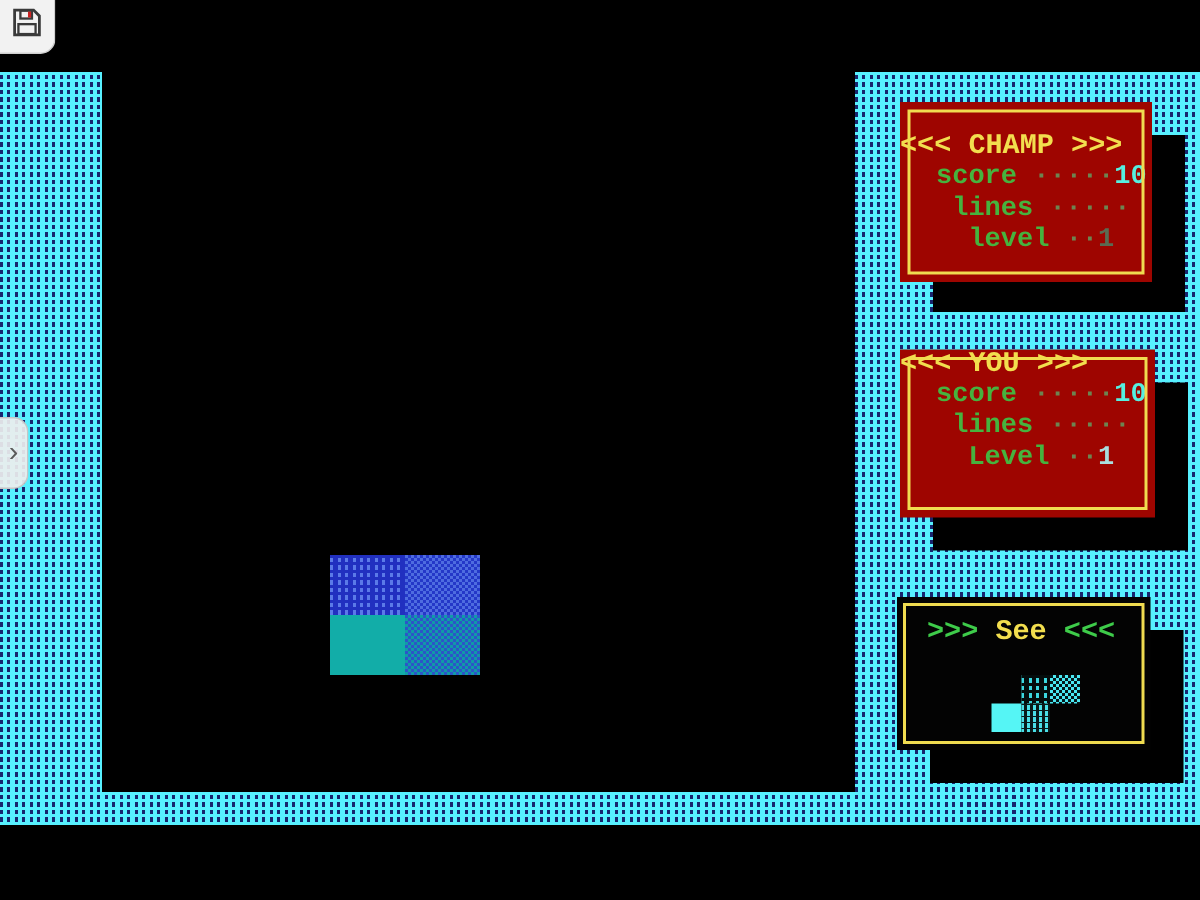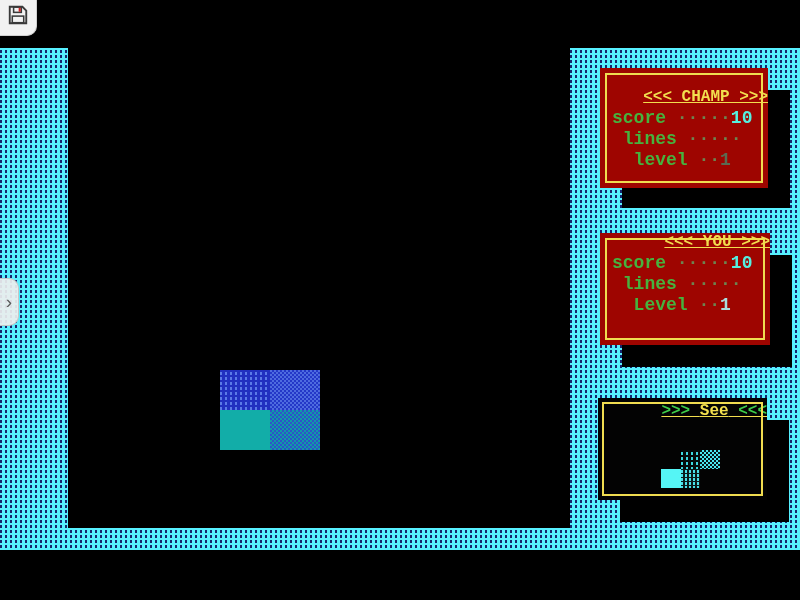--- a/index.html
+++ b/index.html
@@ -23,25 +23,25 @@
   
   .panel{position:absolute;font-weight:bold;}
   .panel-red{background:#9e0500;}
   .panel-black{background:#030303;}
   .panel-inner{position:absolute;inset:5px;border:2px solid #f0dc50;pointer-events:none;}
   .panel-black .panel-inner{inset:4px;}
   .champ-panel{left:600px;top:68px;width:168px;height:120px;}
   .you-panel{left:600px;top:233px;width:170px;height:112px;}
   .see-panel{left:598px;top:398px;width:169px;height:102px;}
 
-  .p-title{margin-top:20px;text-align:right;font-size:16px;line-height:19px;
-           color:#f2de4e;white-space:pre;text-decoration:underline;}
+  .p-title{margin-top:20px;text-align:left;font-size:19px;line-height:19px;
+           color:#f2de4e;white-space:pre;}
   .you-panel .p-title{margin-top:0;}
-  .see-panel .p-title{margin-top:4px;}
-  .row{white-space:pre;font-size:18px;line-height:20px;padding-left:12px;margin-top:1px;}
+  .see-panel .p-title{margin-top:14px;padding-left:20px;}
+  .row{white-space:pre;font-size:18px;line-height:20px;padding-left:24px;margin-top:1px;}
   .lbl{color:#46b33e;}
   .dots{color:#6d8450;}
   .val{color:#55f0e0;}
   .val-dim{color:#5a6b52;}
   .val-light{color:#a9dede;}
   .see-green{color:#3ecb4a;}
   .see-yellow{color:#f2de4e;}
 
   
   .cell{position:absolute;}

